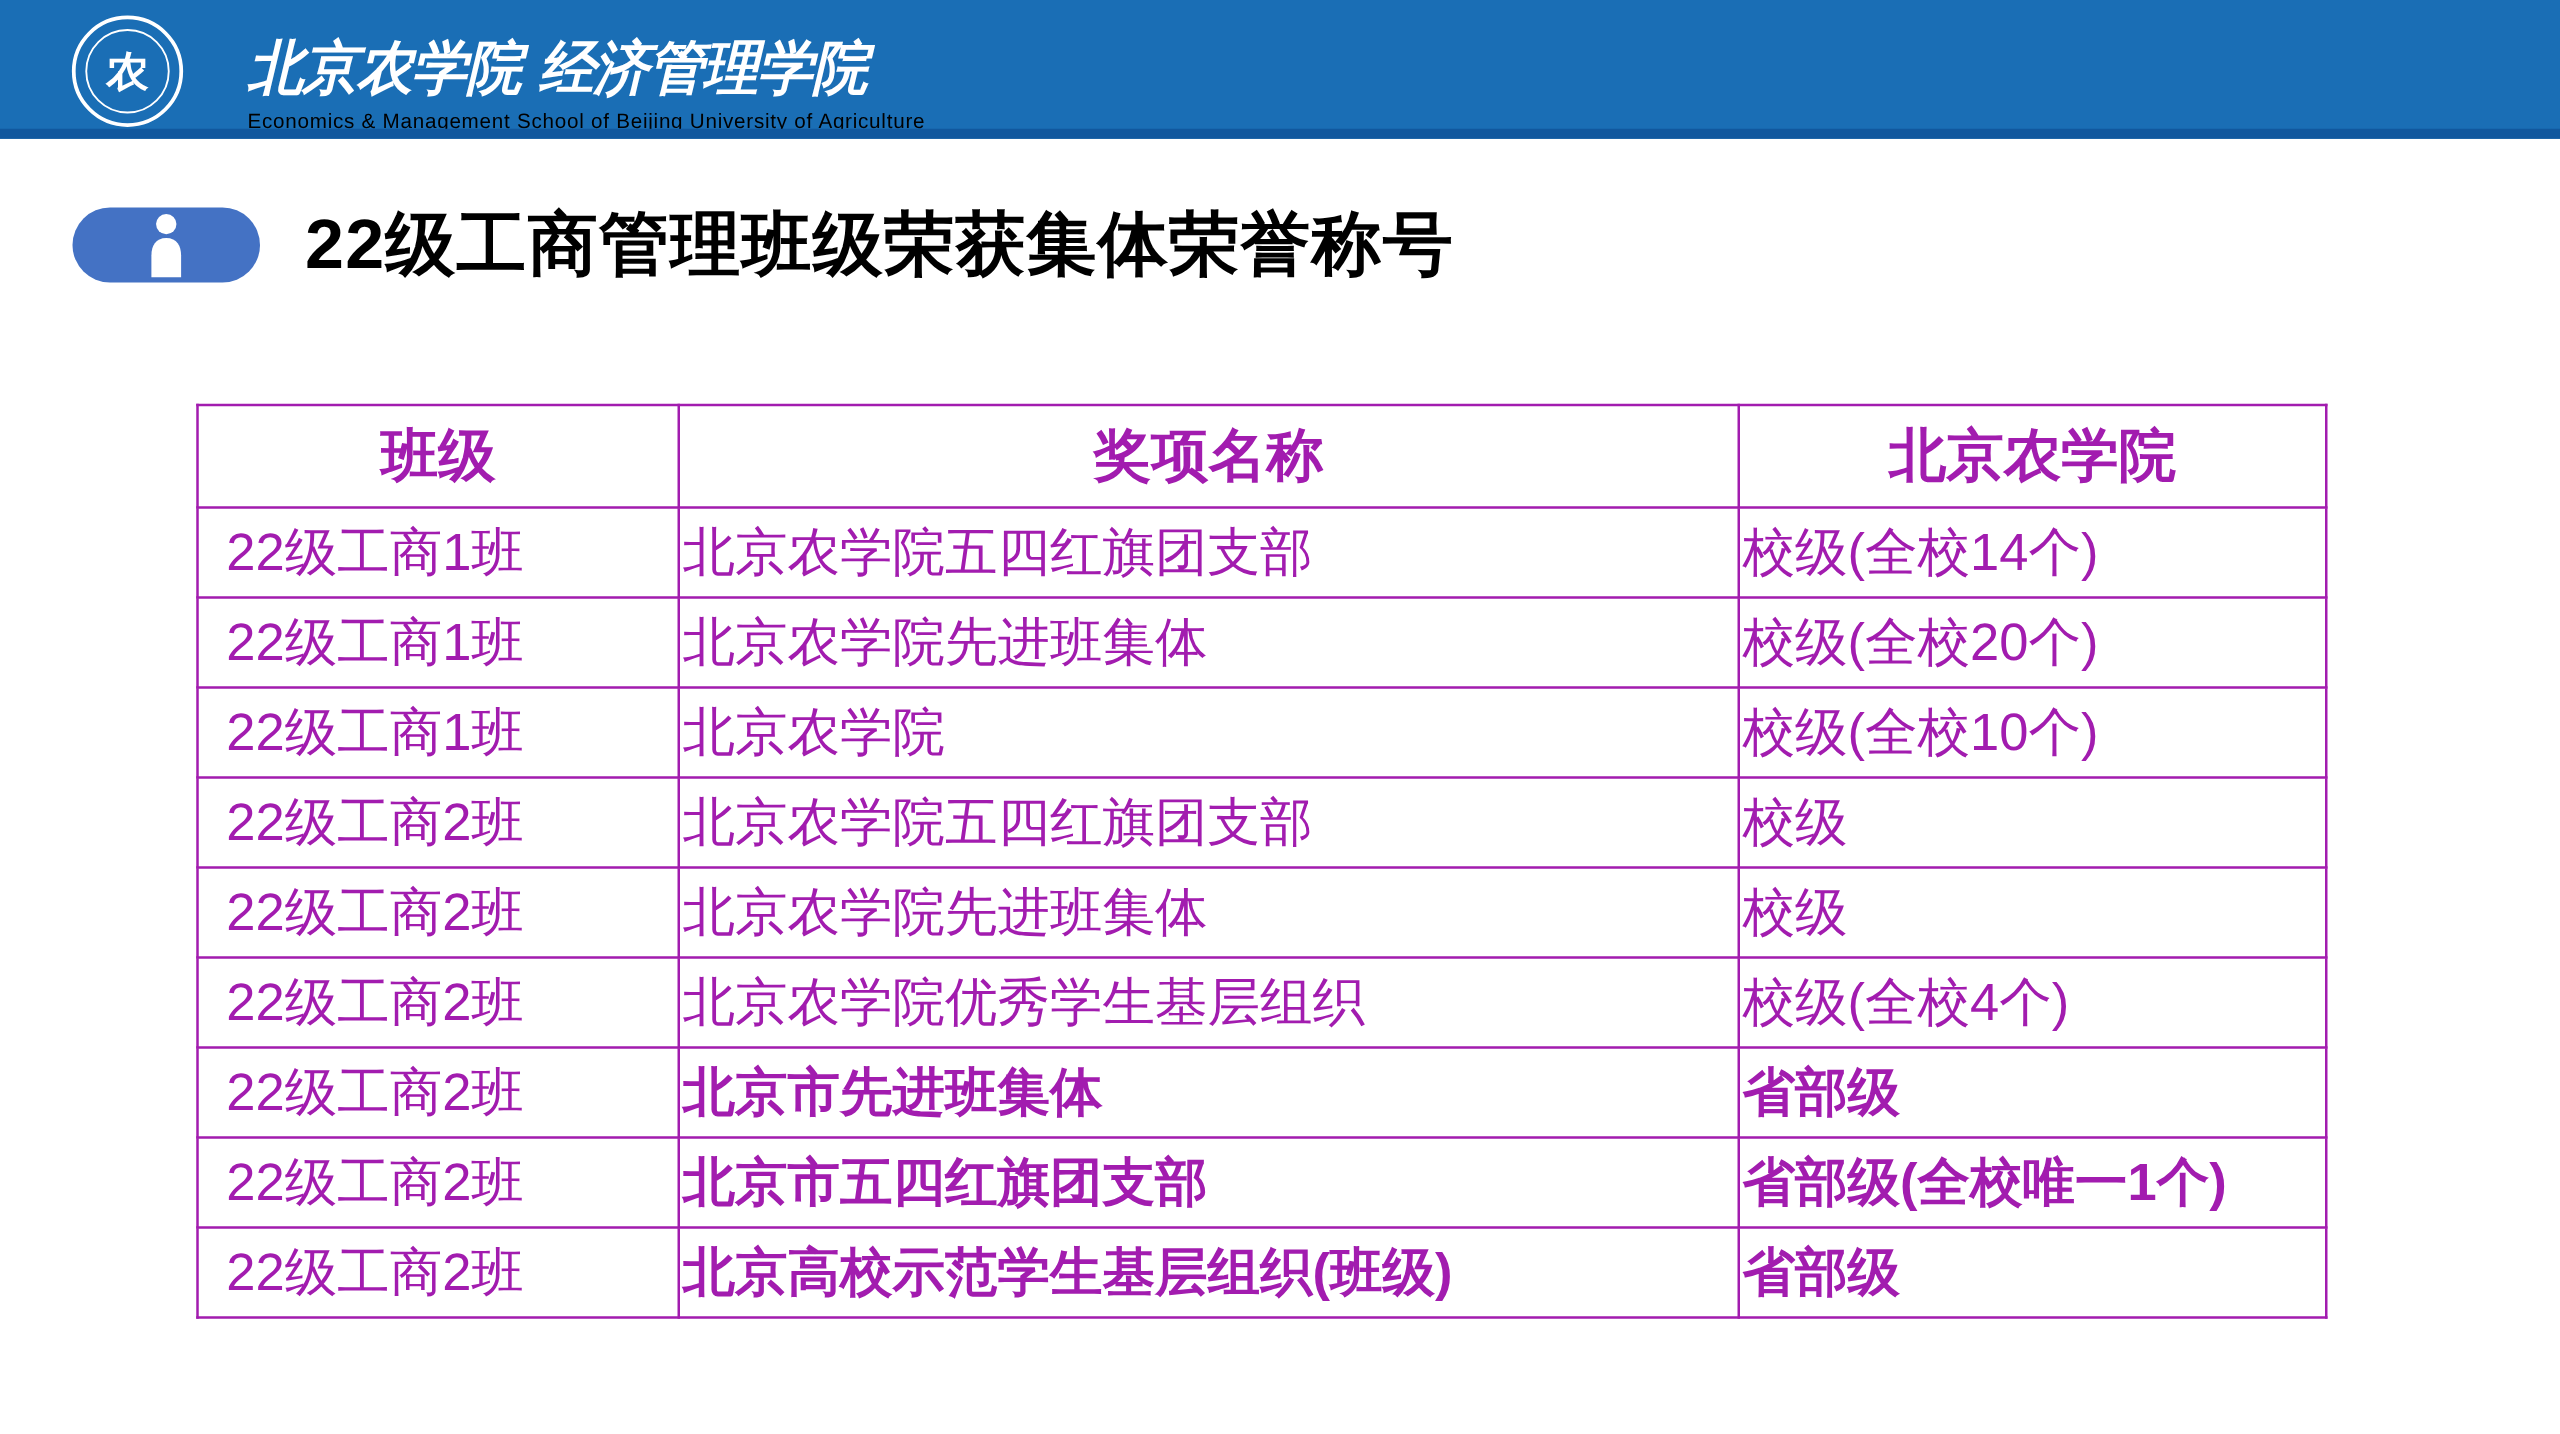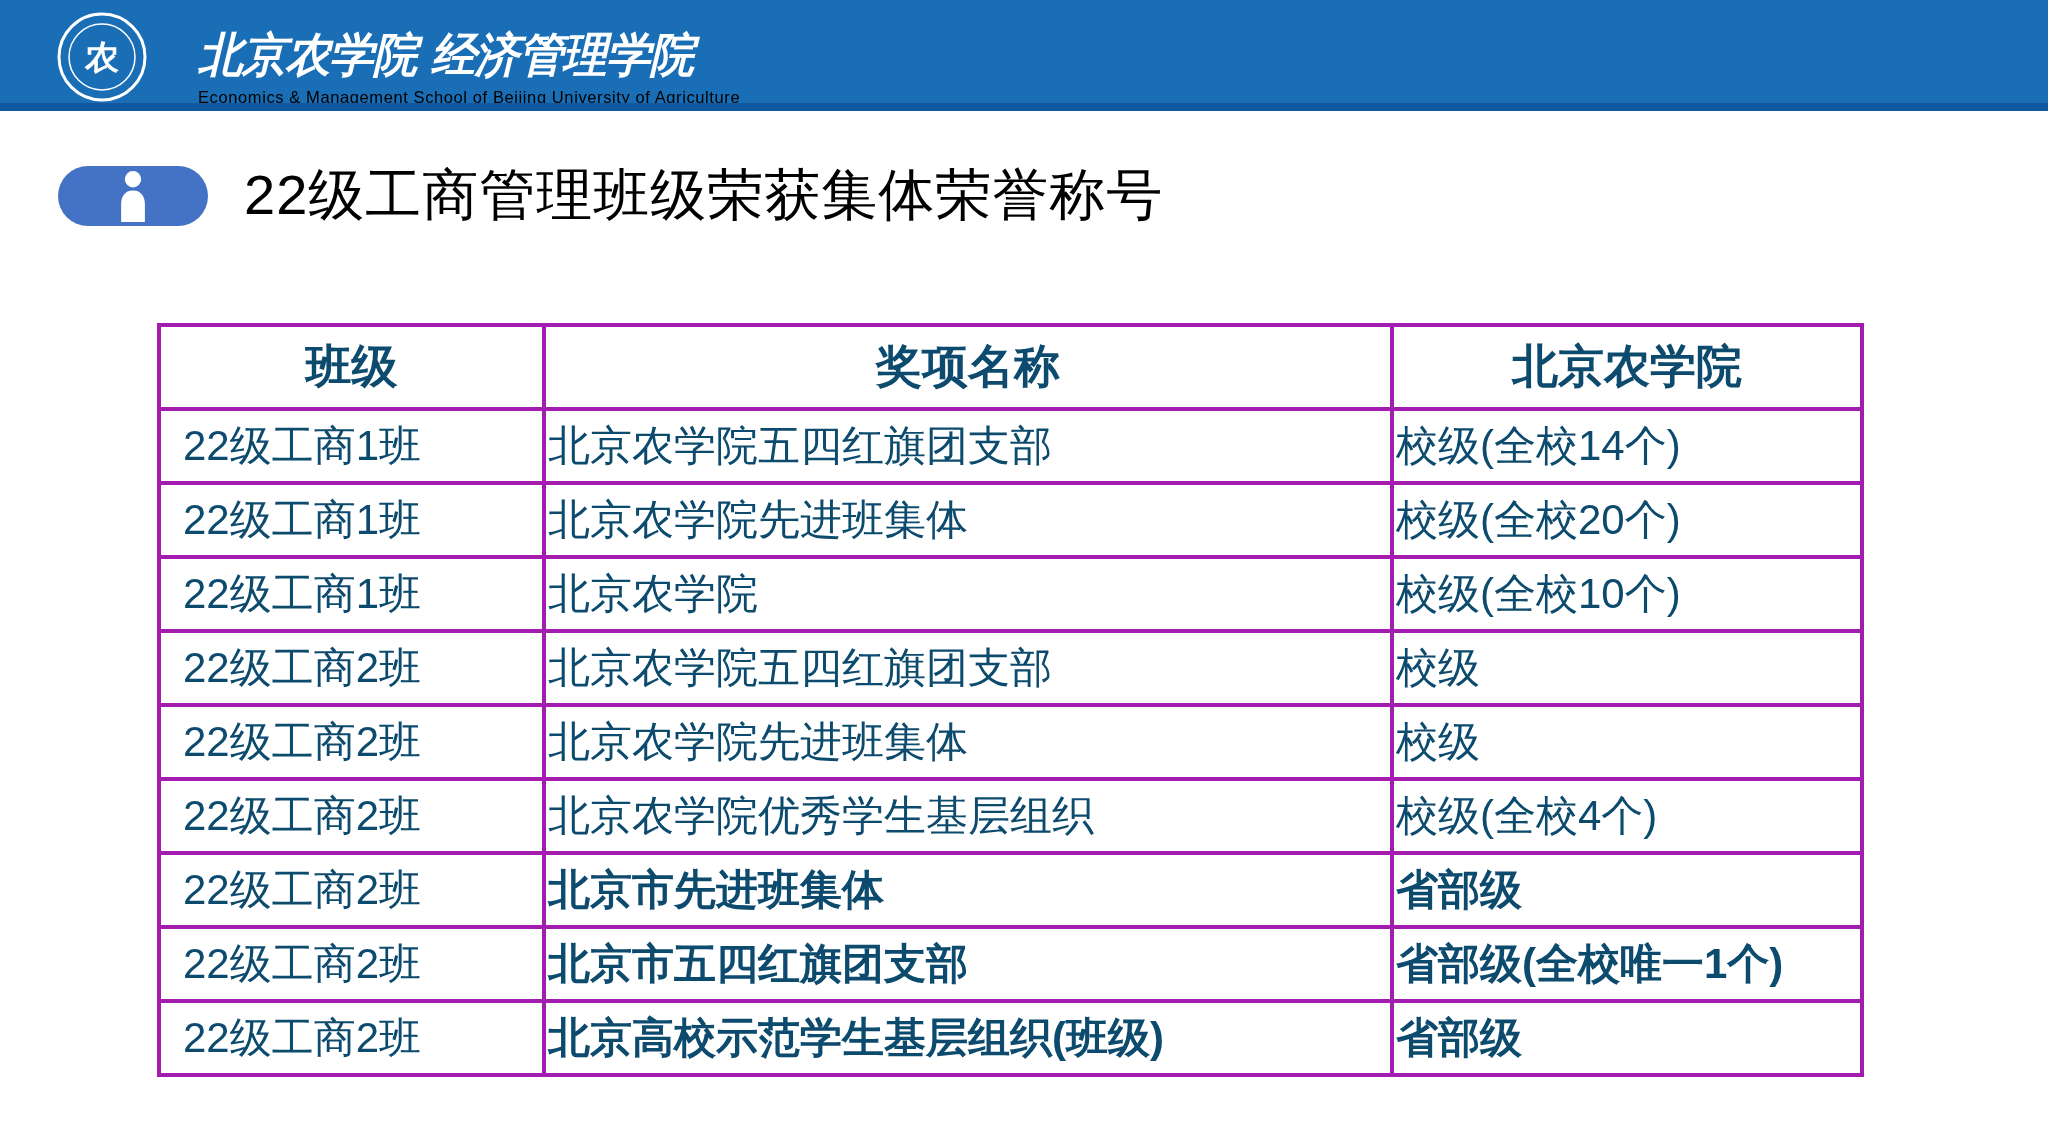--- a/index.html
+++ b/index.html
@@ -13,26 +13,26 @@
   .names{position:absolute;left:162px;top:26px;white-space:nowrap;margin-left:36px;}
   .name-cn{color:#ffffff;font-family:"DejaVu Serif", serif;font-style:italic;font-weight:bold;
            font-size:47px;line-height:58px;letter-spacing:-1px;transform:scaleX(.95);
            transform-origin:left center;}
   .name-en{color:#000000;font-size:16.5px;letter-spacing:.6px;margin-top:4px;}
 
   
   .title-row{position:absolute;left:58px;top:158px;display:flex;align-items:center;}
   .title-pill{width:150px;height:60px;background:#4472c4;border-radius:30px;
               display:flex;align-items:center;justify-content:center;overflow:hidden;}
-  .title-text{margin-left:36px;font-size:56px;font-weight:normal;color:#000000;letter-spacing:1px;}
+  .title-text{margin-left:36px;font-size:56px;font-weight:bold;color:#000000;letter-spacing:1px;}
 
   
   .award-table{position:absolute;left:157px;top:323px;width:1703px;border-collapse:collapse;
                table-layout:fixed;}
-  .award-table th,.award-table td{border:4px solid #a21caf;color:#0c4a6e;
+  .award-table th,.award-table td{border:2px solid #a21caf;color:#a21caf;
                overflow:hidden;white-space:nowrap;}
   .award-table th{height:78px;font-size:46px;font-weight:bold;text-align:center;}
   .award-table td{height:68px;font-size:42px;font-weight:normal;text-align:left;
                vertical-align:middle;}
   .award-table td.cell-class{padding-left:22px;}
   .award-table td.cell-award,.award-table td.cell-level{padding-left:2px;}
   .award-table td.bold{font-weight:bold;}
 </style>
 </head>
 <body>

